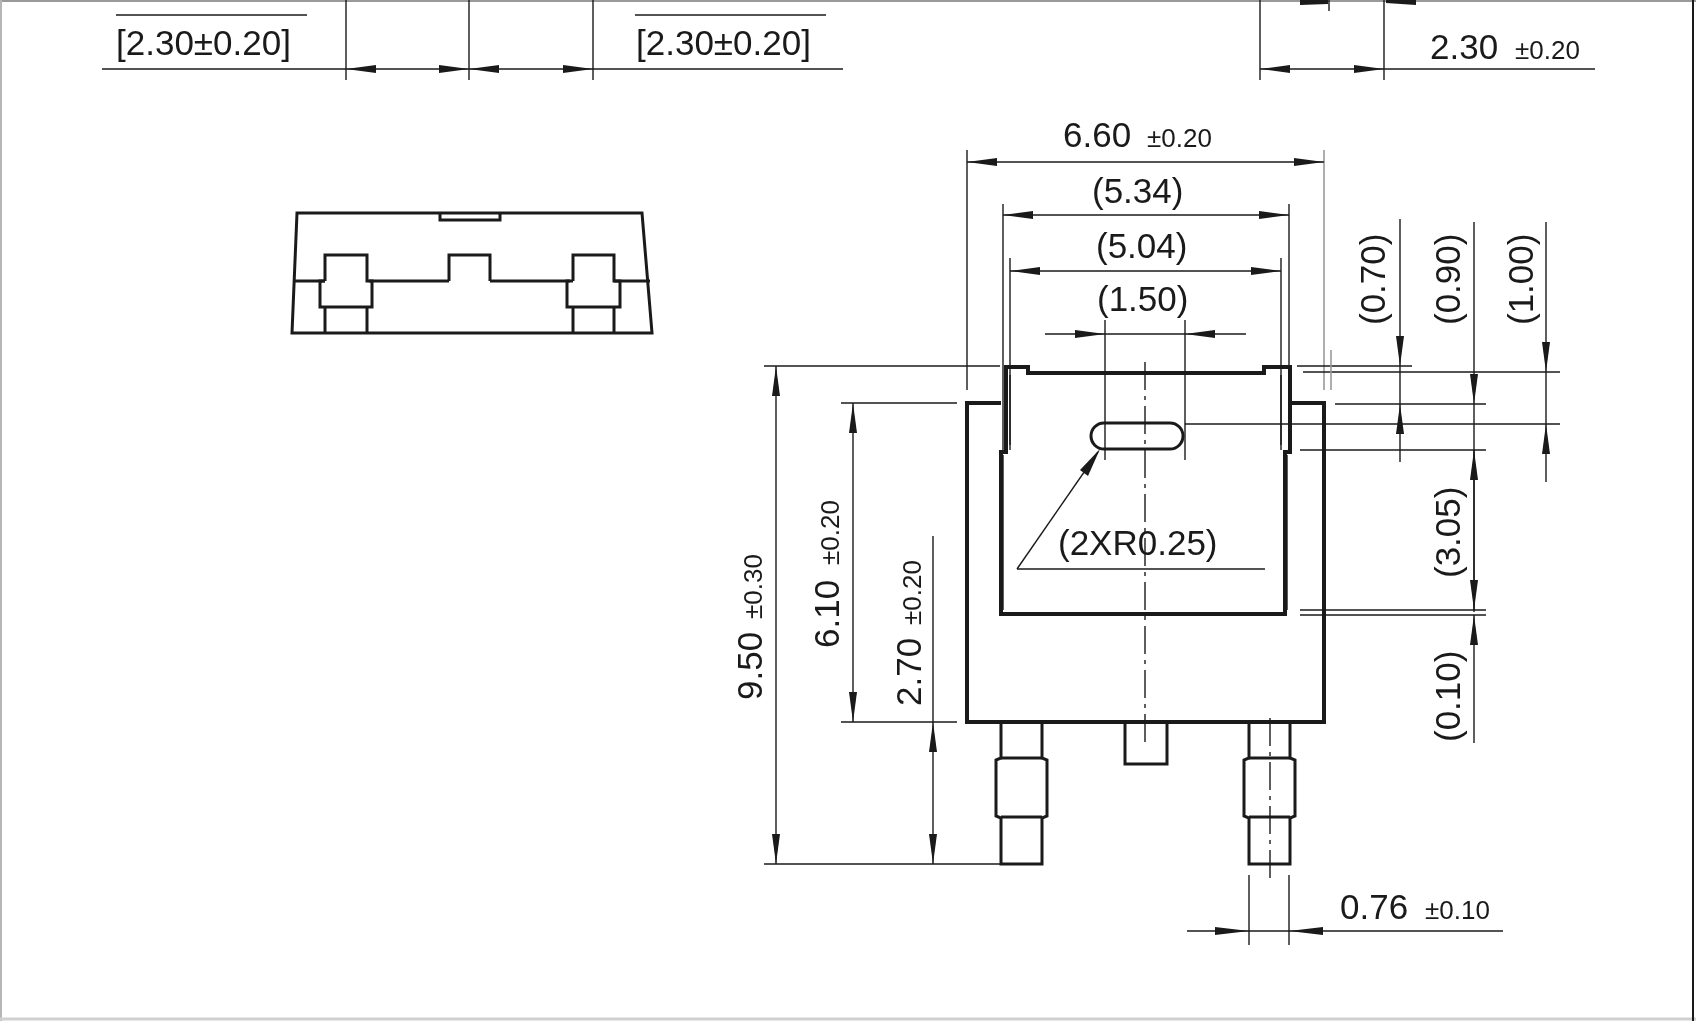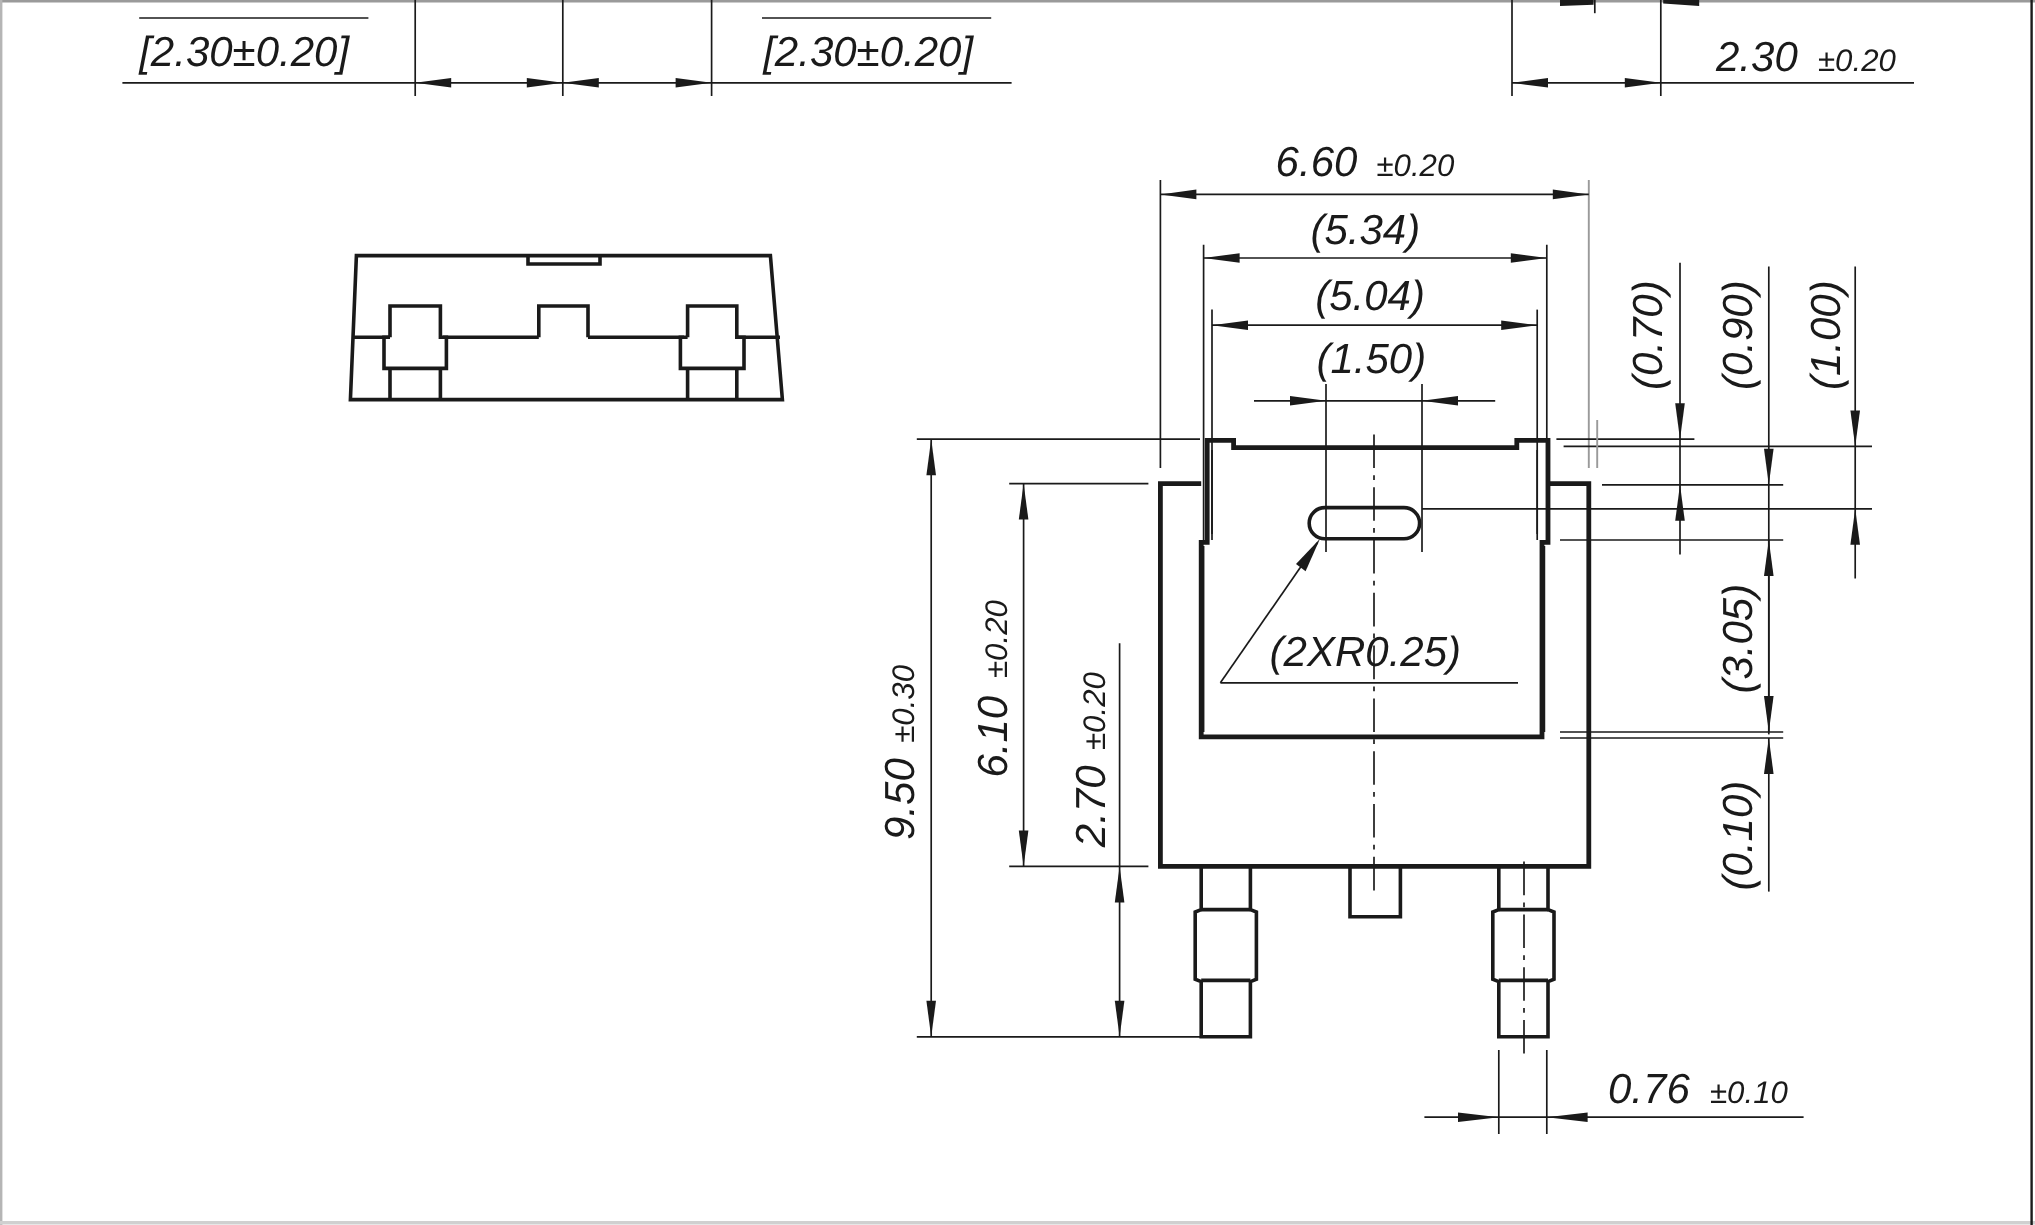--- a/index.html
+++ b/index.html
@@ -1,17 +1,17 @@
 <!DOCTYPE html>
 <html><head>
 <meta charset="utf-8">
 <style>
   html, body { margin: 0; padding: 0; background: #ffffff; }
   body { width: 1696px; height: 1021px; overflow: hidden; position: relative; }
-  #sheet { position: absolute; left: 0; top: 0; width: 1696px; height: 745px; font-style: italic; }
+  #sheet { position: absolute; left: 0; top: 0; width: 1696px; height: 745px; }
   svg text { font-family: "Liberation Sans", "DejaVu Sans", sans-serif; fill: #1a1a1a; }
   .dim-main { font-size: 35px; }
   .dim-tol { font-size: 26px; }
   .bracket { font-size: 35px; }
   .thin { stroke: #1a1a1a; stroke-width: 1.4; fill: none; }
   .thick { stroke: #1a1a1a; stroke-width: 4; fill: none; stroke-linejoin: miter; }
   .med { stroke: #1a1a1a; stroke-width: 3; fill: none; }
   .grey { stroke: #9a9a9a; stroke-width: 1.6; fill: none; }
   .center { stroke: #1a1a1a; stroke-width: 1.4; fill: none; stroke-dasharray: 28 6 4 6; }
   .arrow { fill: #1a1a1a; stroke: none; }

